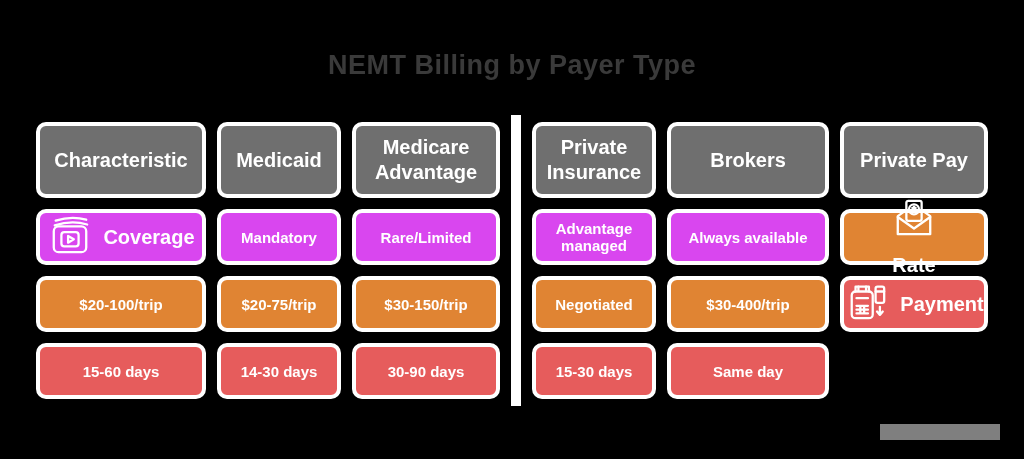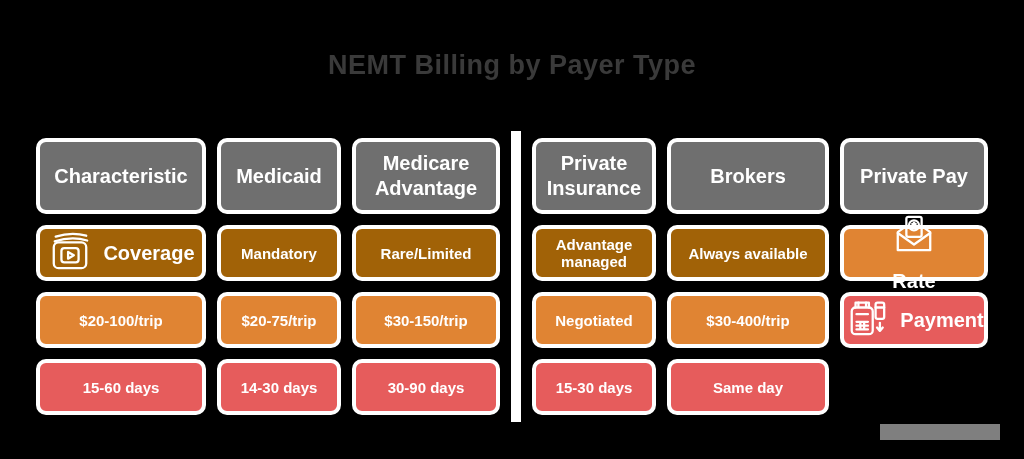--- a/index.html
+++ b/index.html
@@ -16,21 +16,21 @@
     left: 0; right: 0; top: 50px;
     text-align: center;
     font-size: 27px;
     font-weight: bold;
     color: #3a3a3a;
     letter-spacing: 0.5px;
   }
 
   .grid {
     position: absolute;
-    left: 36px; top: 138px;
+    left: 36px; top: 122px;
     display: grid;
     grid-template-columns: 170px 124px 148px 10px 124px 162px 148px;
     grid-template-rows: 76px 56px 56px 56px;
     column-gap: 11px;
     row-gap: 11px;
   }
 
   .cell {
     border: 4px solid #ffffff;
     border-radius: 10px;
@@ -50,21 +50,21 @@
   .label-cell {
     font-size: 20px;
     font-weight: bold;
     gap: 10px;
     justify-content: center;
   }
   .data-cell {
     font-size: 15px;
     font-weight: 600;
   }
-  .fill-coverage { background: #a16207; }
+  .fill-coverage { background: #d946ef; }
   .fill-rate     { background: #e08433; flex-direction: column; }
   .fill-payment  { background: #e65c5c; text-align: center; }
 
   .divider {
     grid-column: 4;
     grid-row: 1 / span 4;
     background: #ffffff;
     margin-top: -7px;
     margin-bottom: -7px;
   }

